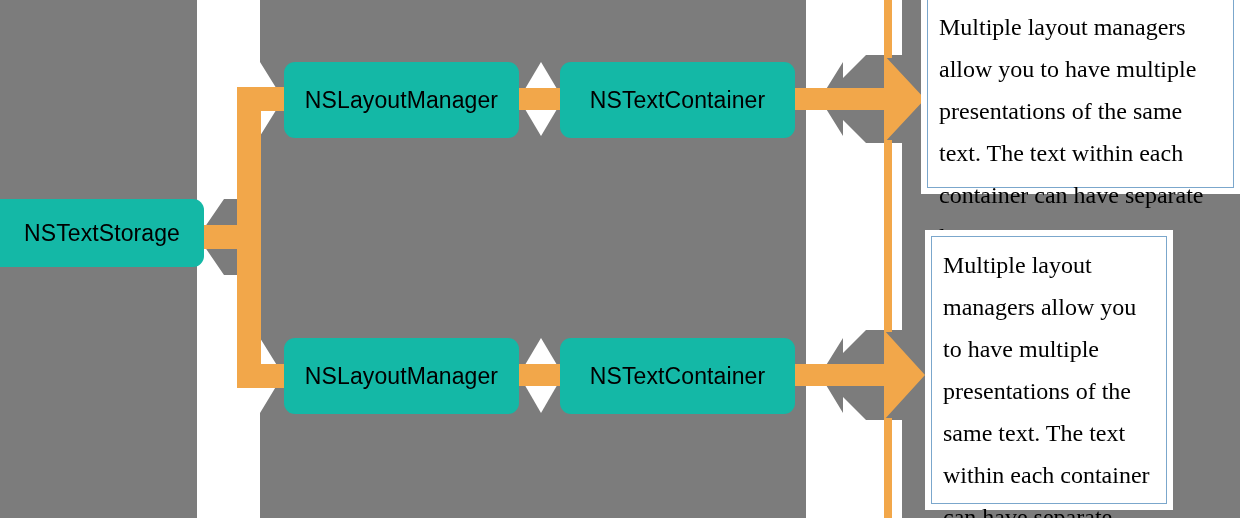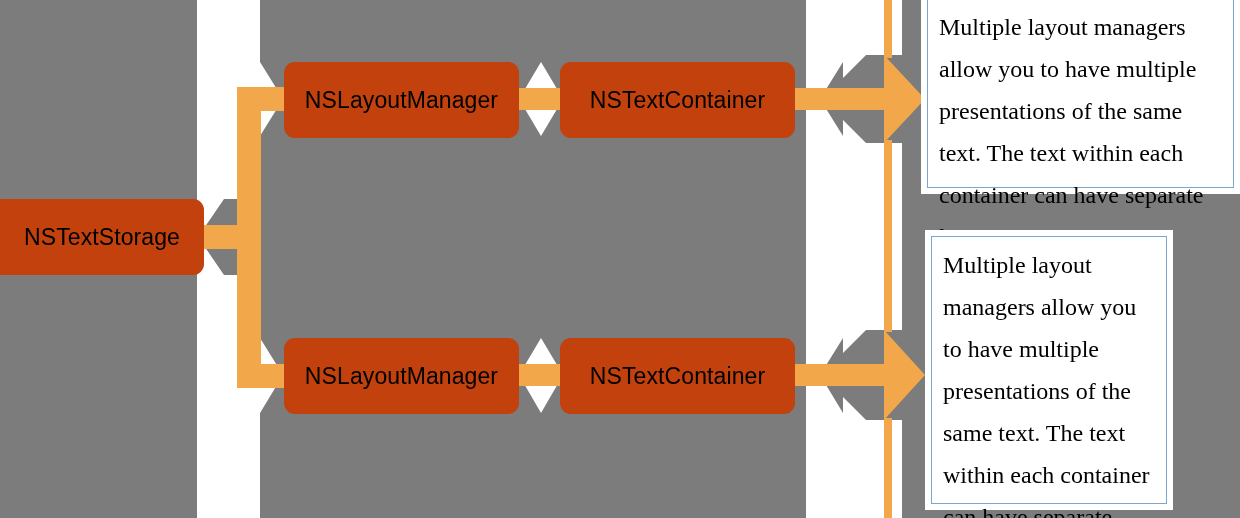--- a/index.html
+++ b/index.html
@@ -20,21 +20,21 @@
   #art {
     position: absolute;
     left: 0; top: 0;
     width: 1240px;
     height: 518px;
   }
 
   
   .node {
     position: absolute;
-    background: #c2410c;
+    background: #14b8a6;
     border-radius: 11px;
     display: flex;
     align-items: center;
     justify-content: center;
     color: #000000;
     font-size: 23px;
     font-family: "Liberation Sans", sans-serif;
     letter-spacing: 0.1px;
     white-space: nowrap;
     box-sizing: border-box;
@@ -131,21 +131,21 @@
 
     <rect x="790" y="364" width="99" height="22" fill="#f2a74a"></rect>
     <polygon points="884,330 925,375 884,420 884,364 884,386" fill="#f2a74a"></polygon>
 
     <rect x="884" y="0" width="8" height="58" fill="#f2a74a"></rect>
     <rect x="884" y="140" width="8" height="192" fill="#f2a74a"></rect>
     <rect x="884" y="418" width="8" height="100" fill="#f2a74a"></rect>
 
   </svg>
 
-  <div class="node" style="left:0px; top:199px; width:204px; height:76px; border-radius:0 11px 11px 0;">
+  <div class="node" style="left:0px; top:199px; width:204px; height:68px; border-radius:0 11px 11px 0;">
     <span>NSTextStorage</span>
   </div>
 
   <div class="node" style="left:284px; top:62px; width:235px; height:76px;">
     <span>NSLayoutManager</span>
   </div>
 
   <div class="node" style="left:560px; top:62px; width:235px; height:76px;">
     <span>NSTextContainer</span>
   </div>

